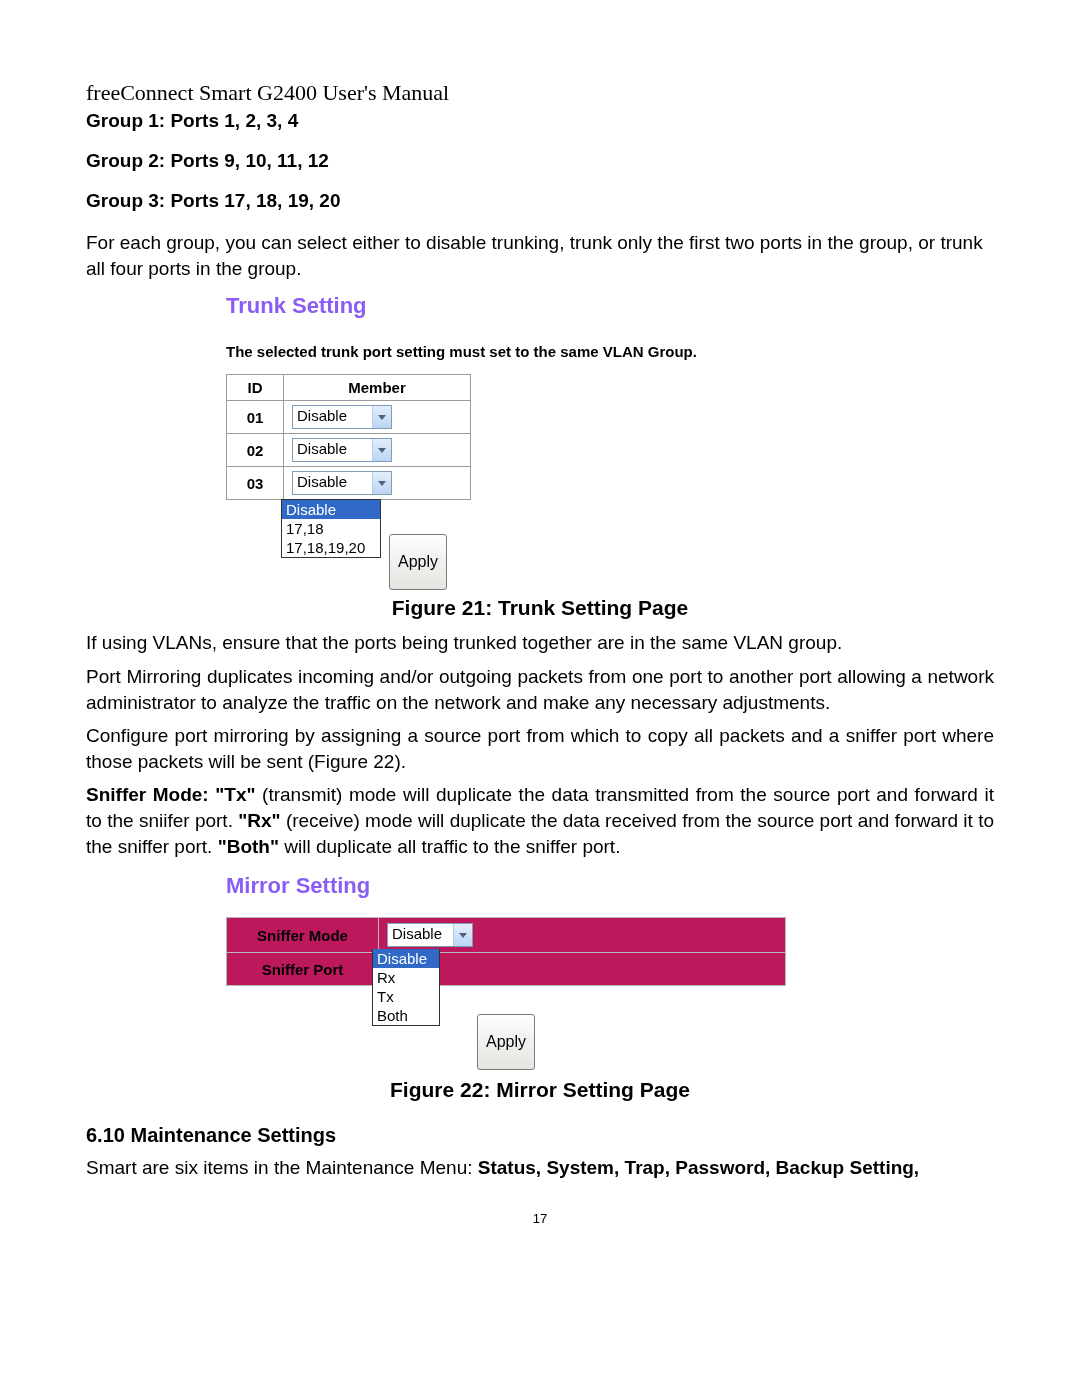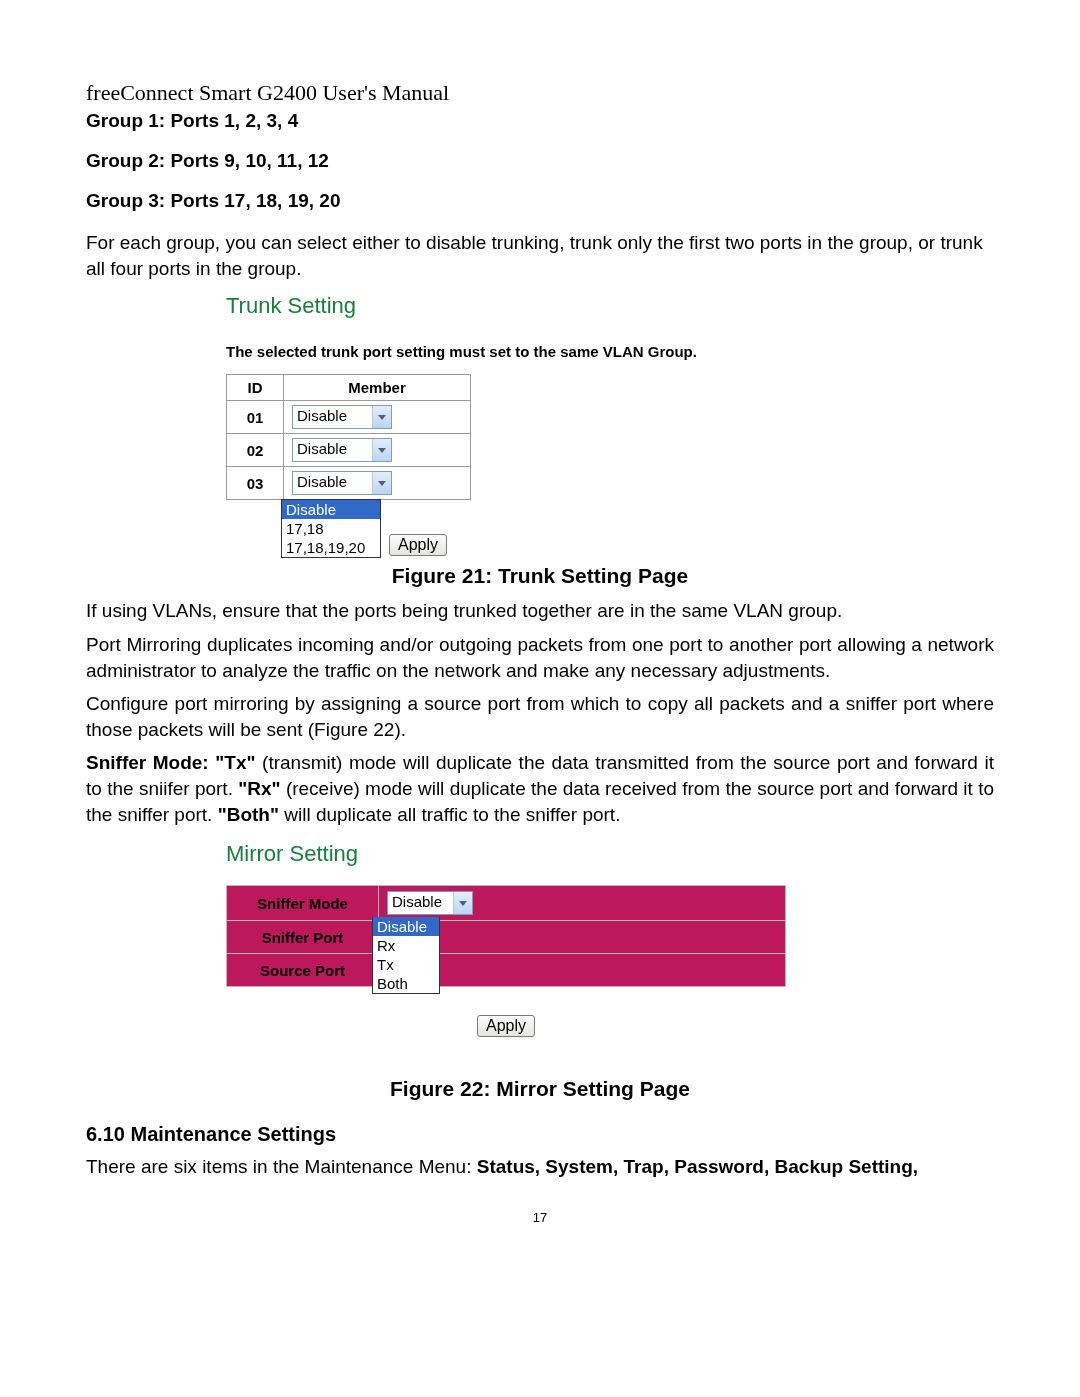--- a/index.html
+++ b/index.html
@@ -47,24 +47,24 @@
     margin-top: 30px;
   }
 
   
   .figure-block {
     margin-left: 140px;
     margin-top: 12px;
     margin-bottom: 4px;
   }
   .fig-title {
-    color: #15803d;
+    color: #8b5cf6;
     font-family: Verdana, Arial, sans-serif;
     font-size: 22px;
-    font-weight: normal;
+    font-weight: bold;
     margin-bottom: 24px;
   }
   .fig-note {
     font-family: Verdana, Arial, sans-serif;
     font-size: 15px;
     font-weight: bold;
     margin-bottom: 14px;
   }
 
   
@@ -131,21 +131,21 @@
     color: #fff;
   }
 
   .apply-btn {
     display: inline-block;
     border: 1px solid #7a7a7a;
     border-radius: 3px;
     background: linear-gradient(#fdfdfd, #e4e4e0);
     font-family: Arial, sans-serif;
     font-size: 16px;
-    padding: 1px 8px;
+    padding: 18px 8px;
     color: #000;
   }
 
   .trunk-row3-area {
     display: flex;
     align-items: flex-start;
     margin-left: 55px;
     margin-top: 0;
   }
   .trunk-btn-cell {
@@ -315,45 +315,41 @@
               <span class="sel-arrow">
                     <span class="chev"></span>
                   </span>
             </span>
           </td>
         </tr>
         <tr>
           <td class="lbl">Sniffer Port</td>
           <td style="height:22px;"></td>
         </tr>
-        <tr>
-          <td class="lbl">Source Port</td>
-          <td style="height:22px;"></td>
-        </tr>
       </tbody>
         </table>
 
       <div style="position:absolute; left:146px; top:32px;">
         <div class="mirror-dropdown-open">
           <div class="opt sel">Disable</div>
           <div class="opt">Rx</div>
           <div class="opt">Tx</div>
           <div class="opt">Both</div>
         </div>
       </div>
     </div>
 
     <div class="mirror-apply-row">
       <span class="apply-btn">Apply</span>
     </div>
   </div>
 
-  <div class="figure-caption" style="margin-top:40px;">Figure 22: Mirror Setting Page</div>
+  <div class="figure-caption" style="margin-top:8px;">Figure 22: Mirror Setting Page</div>
 
   <div class="section-heading">6.10  Maintenance Settings</div>
 
   <div class="body-text justify">
-    <span>There are six items in the Maintenance Menu: </span><span class="bold">Status, System, Trap, Password, Backup Setting,</span>
+    <span>Smart are six items in the Maintenance Menu: </span><span class="bold">Status, System, Trap, Password, Backup Setting,</span>
   </div>
 
   <div class="page-number">17</div>
 
 </div>
 
 </body></html>

